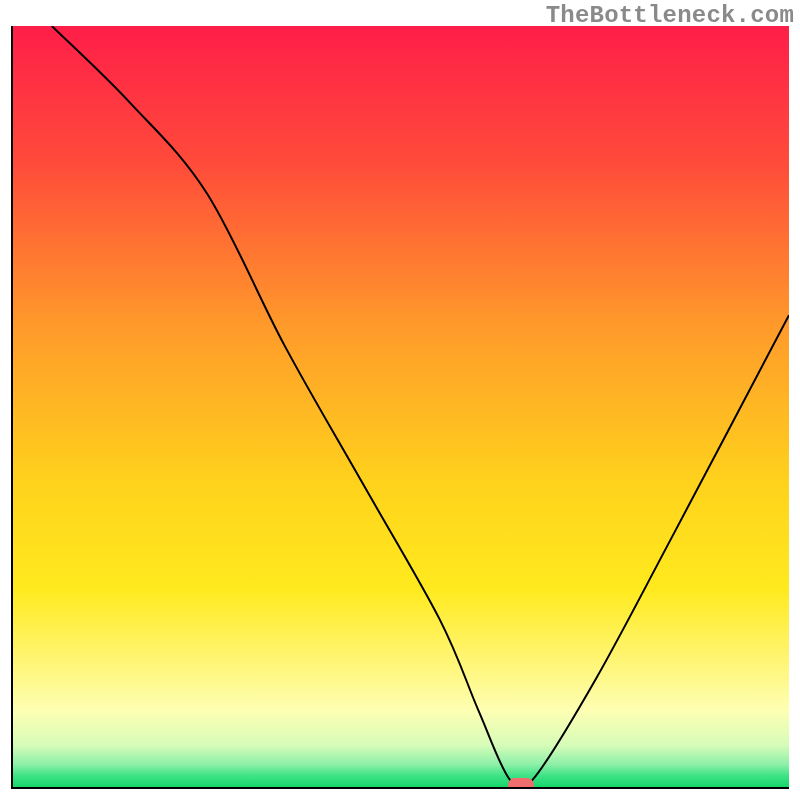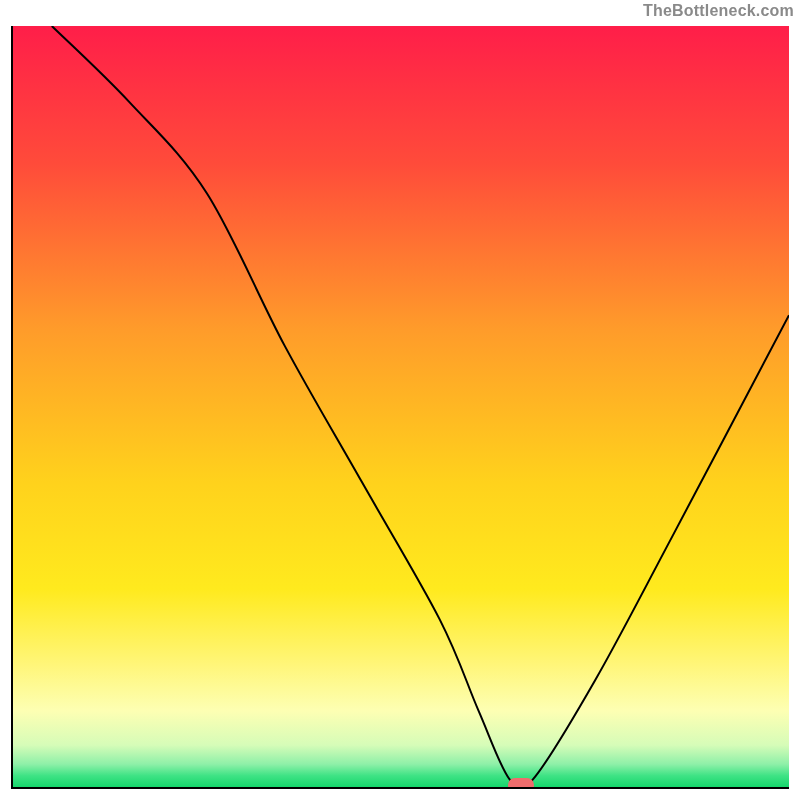--- a/index.html
+++ b/index.html
@@ -12,22 +12,22 @@
   }
   .container {
     position: relative;
     width: 800px;
     height: 800px;
   }
   .watermark {
     position: absolute;
     top: 2px;
     right: 6px;
-    font-family: Liberation Sans, sans-serif;
-    font-size: 16px;
+    font-family: Liberation Mono, monospace;
+    font-size: 24px;
     font-weight: 600;
     color: #8a8a8a;
     letter-spacing: 0.2px;
     z-index: 5;
   }
   .plot {
     position: absolute;
     left: 11px;
     top: 26px;
     width: 778px;

